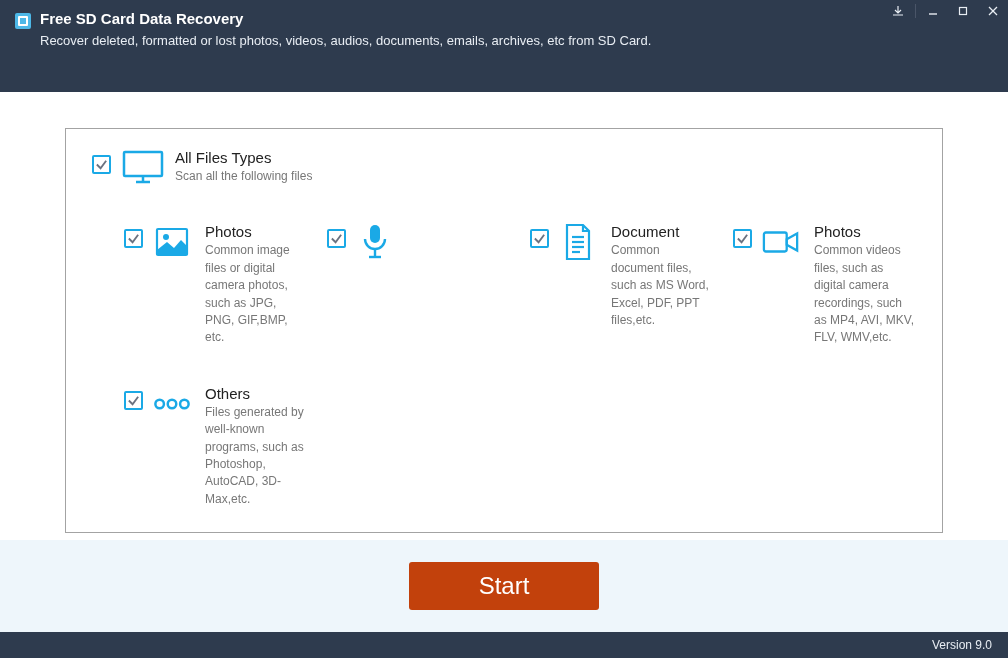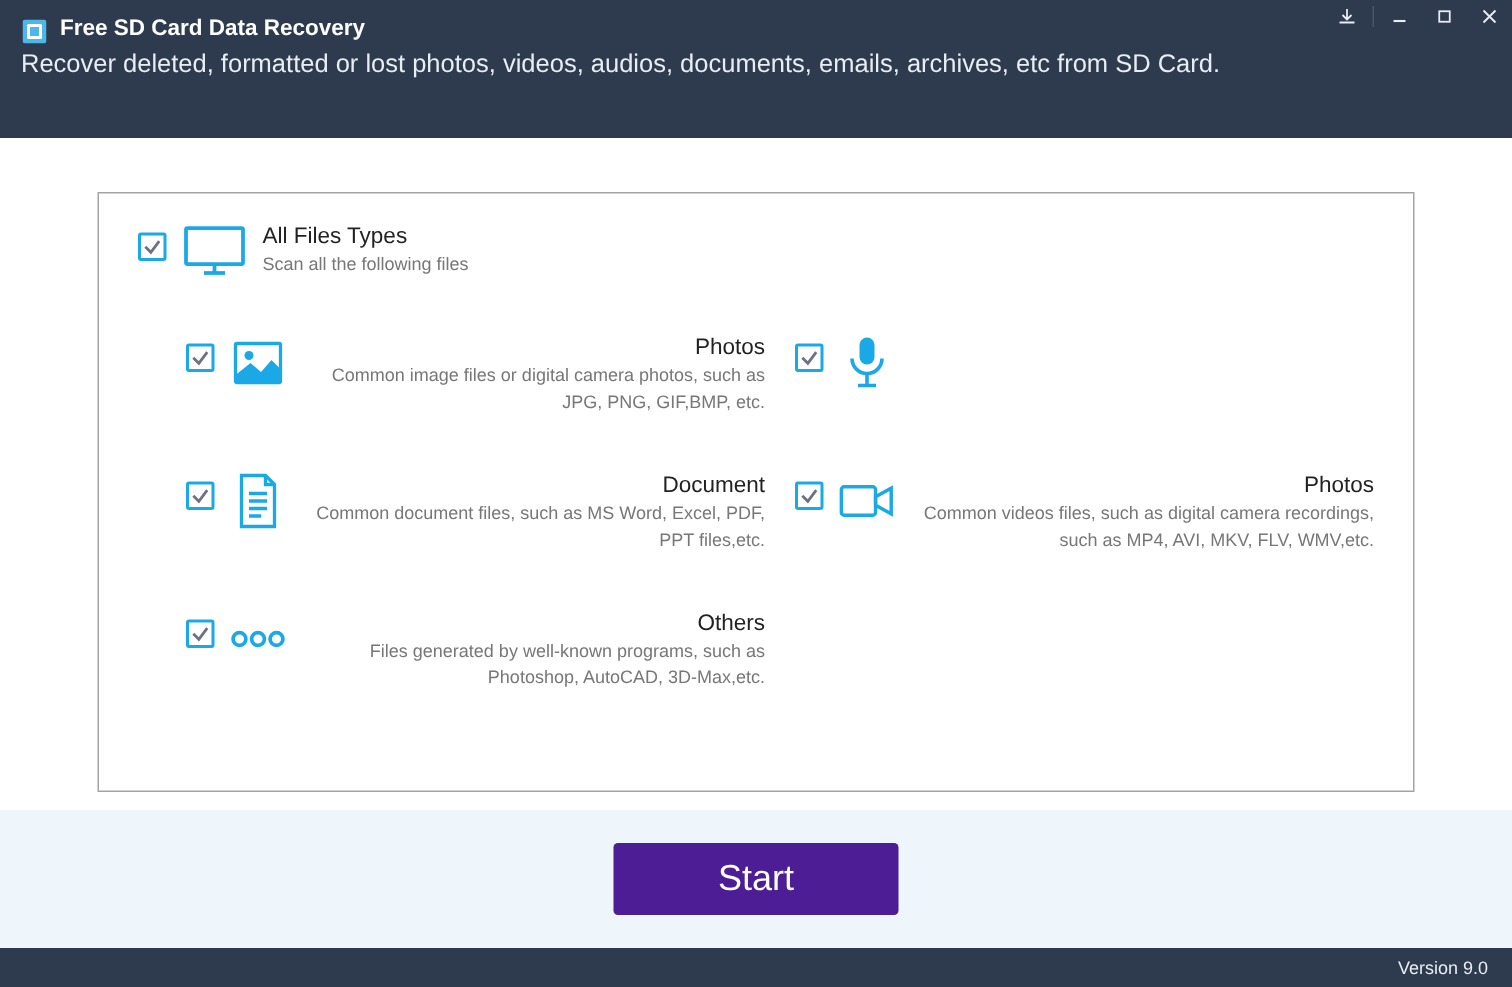--- a/index.html
+++ b/index.html
@@ -2,48 +2,48 @@
 <html><head>
 <meta charset="utf-8">
 <style>
   * { box-sizing: border-box; margin: 0; padding: 0; }
   body { font-family: "Segoe UI", Arial, sans-serif; background: #fff; width: 1008px; height: 658px; overflow: hidden; display: flex; flex-direction: column; }
   
   
   .titlebar { background: #2e3b4e; color: #fff; height: 92px; padding: 10px 20px 10px 14px; position: relative; }
   .titlebar-icon { position: absolute; left: 14px; top: 12px; width: 18px; height: 18px; display:flex; align-items:center; justify-content:center;}
   .titlebar-title { font-size: 15px; font-weight: 600; margin-left: 26px; }
-  .titlebar-sub { font-size: 17px; margin-top: 6px; color: #e8edf3; font-weight:400;}
+  .titlebar-sub { font-size: 13px; margin-left: 26px; margin-top: 6px; color: #e8edf3; font-weight:400;}
   .win-controls { position: absolute; right: 0; top: 0; display: flex; }
   .win-btn { width: 30px; height: 22px; display: flex; align-items: center; justify-content: center; color: #e8edf3; font-size: 12px; cursor: pointer; }
   .win-btn svg { display:block; }
   .win-sep { width:1px; height:14px; background:#4a5568; align-self:center; margin:0 2px;}
   
   
   .content { flex: 1; background: #fff; padding: 36px 65px 0 65px; position: relative; }
   .panel { border: 1px solid #a3a3a3; padding: 20px 26px 24px 26px; min-height: 400px;}
   
   .row-all { display: flex; align-items: flex-start; gap: 10px; margin-bottom: 38px; }
   
-  .grid { display: grid; grid-template-columns: 1fr 1fr; column-gap: 20px; row-gap: 38px; padding-left: 32px; text-align: right;}
+  .grid { display: grid; grid-template-columns: 1fr 1fr 1fr 1fr; column-gap: 20px; row-gap: 38px; padding-left: 32px;}
   .item { display: flex; align-items: flex-start; gap: 10px; }
   
   .chk { flex: 0 0 auto; width: 19px; height: 19px; border: 2px solid #1aa9e6; border-radius: 2px; display: flex; align-items: center; justify-content: center; cursor: pointer; margin-top: 6px; background:#fff;}
   .chk svg { display:block; }
   
   .icon-box { flex: 0 0 auto; width: 38px; height: 38px; display: flex; align-items: center; justify-content: center; margin-right: 4px; margin-top:0px;}
   .icon-box-all { flex: 0 0 auto; width: 44px; height: 36px; display:flex; align-items:center; justify-content:center;}
   
   .text-block { flex: 1; }
   .t-title { font-size: 15px; color: #222; font-weight: 400; margin-bottom: 2px; }
   .t-desc { font-size: 12px; color: #777; line-height: 1.45; }
   
   
   .footer { background: #eef6fb; height: 92px; display: flex; align-items: center; justify-content: center; position: relative; }
-  .start-btn { background: #4c1d95; color: #fff; width: 190px; height: 48px; border-radius: 3px; font-size: 24px; font-weight: 400; display: flex; align-items: center; justify-content: center; cursor: pointer; border:none;}
+  .start-btn { background: #c2410c; color: #fff; width: 190px; height: 48px; border-radius: 3px; font-size: 24px; font-weight: 400; display: flex; align-items: center; justify-content: center; cursor: pointer; border:none;}
   
   .bottombar { background: #2e3b4e; height: 26px; display: flex; align-items: center; justify-content: flex-end; padding-right: 16px; }
   .version { color: #e8edf3; font-size: 12px; }
 </style>
 </head>
 <body>
 
 <div class="titlebar">
   <div class="titlebar-icon">
     <svg width="16" height="16" viewBox="0 0 16 16">

